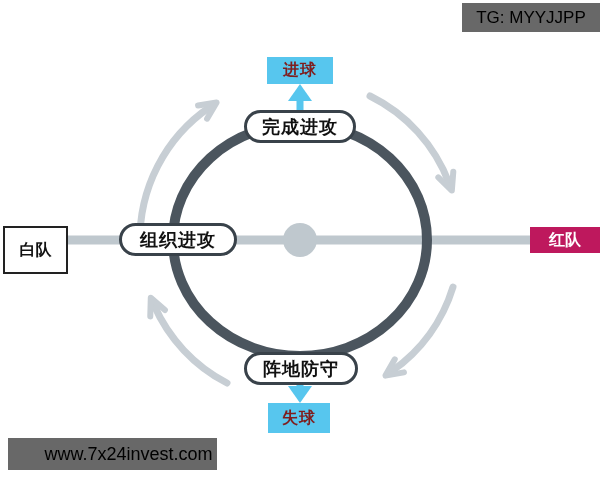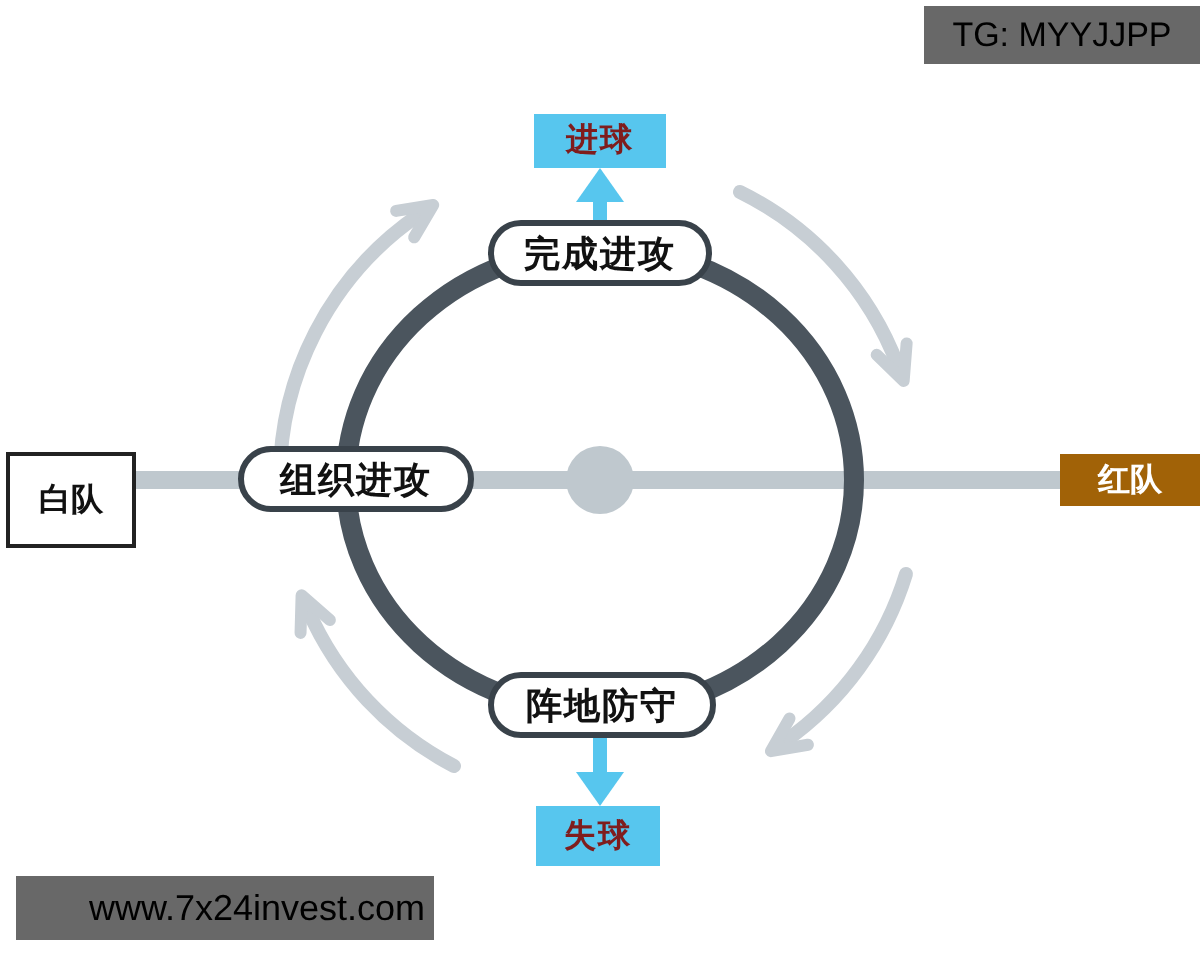--- a/index.html
+++ b/index.html
@@ -13,21 +13,21 @@
     display:flex; align-items:center; justify-content:center;
     font-weight:bold; color:#111; text-align:center; white-space:nowrap;
   }
   .pill {
     background:#ffffff; border:3px solid #39424a; border-radius:18px;
     font-size:18px; letter-spacing:1px;
   }
   .pill-complete  { left:244px; top:110px; width:112px; height:33px; }
   .pill-organize  { left:119px; top:223px; width:118px; height:33px; }
   .pill-pressing  { left:370px; top:223px; width:112px; height:33px; }
-  .pill-defense   { left:244px; top:336px; width:114px; height:33px; }
+  .pill-defense   { left:244px; top:352px; width:114px; height:33px; }
   .team-white {
     left:3px; top:226px; width:65px; height:48px;
     background:#ffffff; border:2px solid #222; font-size:16px;
   }
   .team-red {
     left:530px; top:227px; width:70px; height:26px;
     color:#fff; font-size:16px;
   }
   .outcome { color:#7f1d1d; font-size:16px; letter-spacing:1px; }
   .outcome-goal    { left:267px; top:57px;  width:66px; height:27px; }
@@ -71,21 +71,21 @@
       <rect x="296.5" y="367" width="7" height="20" fill="#57c6ee"></rect>
       <polygon points="300,403 288,386 312,386" fill="#57c6ee"></polygon>
     </g>
   </svg>
 
   <div class="label pill pill-complete">完成进攻</div>
   <div class="label pill pill-organize">组织进攻</div>
   <div class="label pill pill-defense">阵地防守</div>
 
   <div class="label team-white">白队</div>
-  <div class="label team-red" style="background-color: #a16207;">红队</div>
+  <div class="label team-red" style="background-color: #be185d;">红队</div>
 
   <div class="label outcome outcome-goal" style="background-color: rgb(87, 198, 238);">进球</div>
   <div class="label outcome outcome-concede" style="background-color: rgb(87, 198, 238);">失球</div>
 
   <div class="gray-badge tg-badge" style="background-color: rgb(104, 104, 104);">TG: MYYJJPP</div>
   <div class="gray-badge watermark" style="background-color: rgb(104, 104, 104);">www.7x24invest.com</div>
 
 </div>
 
 </body></html>

